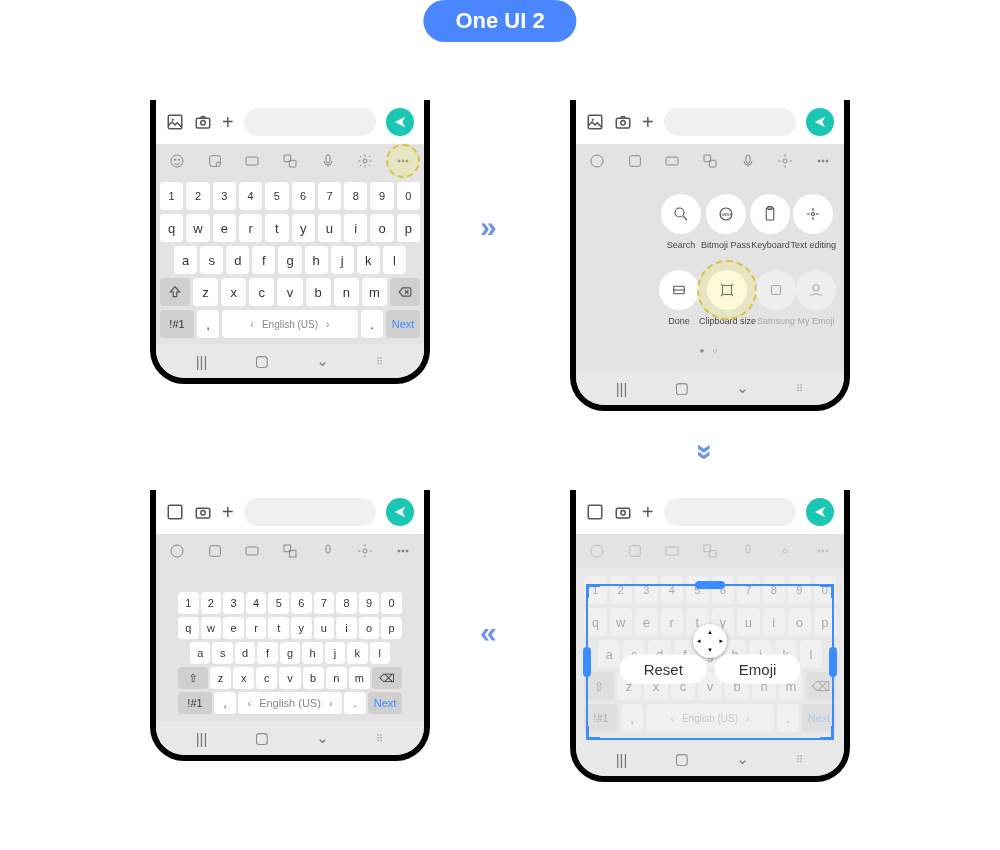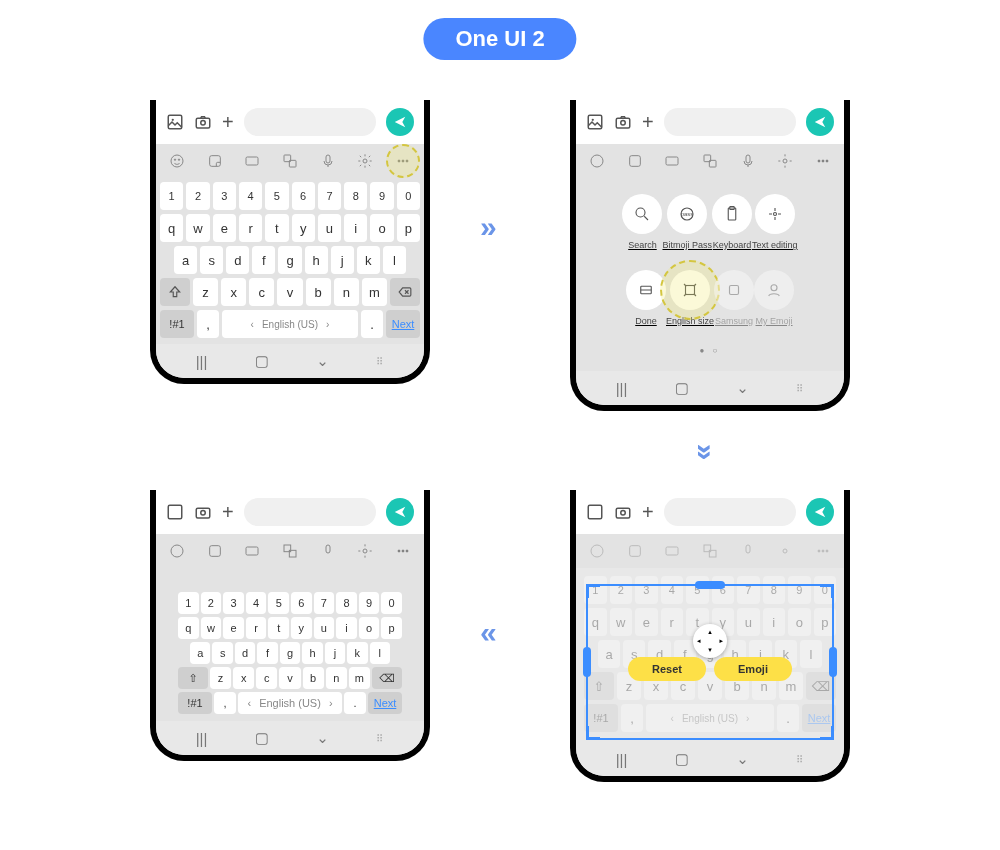--- a/index.html
+++ b/index.html
@@ -1,17 +1,17 @@
 <!DOCTYPE html>
 <html><head>
 <meta charset="utf-8">
 <style>
   * { box-sizing: border-box; margin: 0; padding: 0; }
   body { background: #fff; font-family: -apple-system, Arial, sans-serif; width: 1000px; height: 850px; position: relative; }
-  .badge { position: absolute; left: 50%; top: 18px; transform: translateX(-50%); background: #4a86ff; color: #fff; padding: 8px 32px; border-radius: 24px; font-size: 22px; font-weight: 600; }
+  .badge { position: absolute; left: 50%; top: 0; transform: translateX(-50%); background: #4a86ff; color: #fff; padding: 8px 32px; border-radius: 24px; font-size: 22px; font-weight: 600; }
   .phone { position: absolute; width: 280px; }
   .p1 { left: 150px; top: 100px; }
   .p2 { left: 570px; top: 100px; }
   .p3 { left: 570px; top: 490px; }
   .p4 { left: 150px; top: 490px; }
   .frame { border: 6px solid #000; border-top: 0; border-radius: 0 0 34px 34px; background: #e8e8e8; overflow: hidden; }
   .msgbar { background: #fff; display: flex; align-items: center; padding: 8px 10px; gap: 10px; }
   .ico { width: 18px; height: 18px; display: flex; align-items: center; justify-content: center; font-size: 14px; color: #555; }
   .plus { font-size: 20px; color: #555; }
   .bubble { flex: 1; height: 28px; background: #f0f0f0; border-radius: 14px; }
@@ -21,31 +21,31 @@
   .tico { width: 22px; height: 22px; display: flex; align-items: center; justify-content: center; }
   .tico svg { width: 16px; height: 16px; stroke: #888; fill: none; stroke-width: 1.5; }
   .highlight { position: relative; }
   .highlight::after { content: ''; position: absolute; inset: -6px; border: 2px dashed #d4c640; border-radius: 50%; background: rgba(240,230,100,.25); }
   .kb { background: #e3e3e3; padding: 4px 4px 2px; }
   .row { display: flex; gap: 3px; margin-bottom: 4px; justify-content: center; }
   .key { background: #fff; border-radius: 4px; height: 28px; display: flex; align-items: center; justify-content: center; font-size: 13px; color: #333; flex: 1; min-width: 0; }
   .key.num { font-size: 11px; }
   .key.gray { background: #cfcfcf; }
   .key.shift, .key.bksp { flex: 0 0 30px; }
-  .key.next { color: #3b8dff; font-size: 11px; flex: 0 0 34px; text-decoration: underline; }
+  .key.next { color: #3b8dff; font-size: 11px; flex: 0 0 34px; }
   .key.sym { flex: 0 0 34px; font-size: 11px; }
   .key.space { flex: 4; font-size: 10px; color: #888; gap: 8px; }
   .key.comma, .key.period { flex: 0 0 22px; }
   .row2 { padding: 0 14px; }
   .nav { background: #e8e8e8; display: flex; justify-content: space-around; align-items: center; padding: 8px 16px; }
   .nav-item { font-size: 15px; color: #777; }
   .small-kb { font-size: 10px; color: #aaa; letter-spacing: 1px; }
   
   .panel { background: #e3e3e3; padding: 16px 8px; }
-  .prow { display: flex; justify-content: center; margin-bottom: 20px; text-decoration: underline; }
+  .prow { display: flex; justify-content: flex-end; margin-bottom: 20px; }
   .pitem { display: flex; flex-direction: column; align-items: center; gap: 6px; }
   .pcircle { width: 40px; height: 40px; background: #fff; border-radius: 50%; display: flex; align-items: center; justify-content: center; position: relative; }
   .pcircle.dim { opacity: .4; }
   .pcircle svg { width: 18px; height: 18px; stroke: #555; fill: none; stroke-width: 1.5; }
   .plabel { font-size: 9px; color: #444; }
   .pitem.hl .pcircle::after { content: ''; position: absolute; inset: -10px; border: 2px dashed #d4c640; border-radius: 50%; background: rgba(240,230,100,.25); }
   .dots { text-align: center; font-size: 8px; color: #888; letter-spacing: 3px; }
   
   .resize-area { position: relative; padding: 4px; }
   .resize-box { position: absolute; inset: 16px 10px 2px 10px; border: 2px solid #3b8dff; pointer-events: none; }
@@ -54,21 +54,21 @@
   .corner.tr { top: -2px; right: -2px; border-left: none; border-bottom: none; }
   .corner.bl { bottom: -2px; left: -2px; border-right: none; border-top: none; }
   .corner.br { bottom: -2px; right: -2px; border-left: none; border-top: none; }
   .edge { position: absolute; background: #3b8dff; border-radius: 6px; }
   .edge.top { top: -5px; left: 50%; transform: translateX(-50%); width: 30px; height: 8px; }
   .edge.left { left: -5px; top: 50%; transform: translateY(-50%); width: 8px; height: 30px; }
   .edge.right { right: -5px; top: 50%; transform: translateY(-50%); width: 8px; height: 30px; }
   .ghost .key { opacity: .35; }
   .move-ctrl { position: absolute; left: 50%; top: 42%; transform: translate(-50%,-50%); width: 34px; height: 34px; background: #fff; border-radius: 50%; box-shadow: 0 1px 4px rgba(0,0,0,.3); display: flex; align-items: center; justify-content: center; flex-wrap: wrap; font-size: 7px; }
   .btns { position: absolute; left: 50%; top: 58%; transform: translate(-50%,-50%); display: flex; gap: 8px; }
-  .pill { background: #fde047; border-radius: 16px; padding: 6px 24px; font-size: 11px; color: #333; font-weight: bold; }
+  .pill { background: #ffffff; border-radius: 16px; padding: 6px 24px; font-size: 15px; color: #333; }
   
   .kb.small { padding: 6px 22px 4px; }
   .kb.small .key { height: 22px; font-size: 11px; }
   .kb.small .row { gap: 2px; margin-bottom: 3px; }
   .kb.small .row2 { padding: 0 12px; }
   
   .arrow { position: absolute; font-size: 30px; color: #6b95e8; font-weight: bold; }
   .a1 { left: 480px; top: 210px; }
   .a2 { left: 698px; top: 435px; transform: rotate(90deg); }
   .a3 { left: 480px; top: 620px; transform: rotate(180deg); }
@@ -345,21 +345,21 @@
             </div>
             <div class="plabel">Done</div>
           </div>
         <div class="pitem hl">
             <div class="pcircle">
               <svg viewBox="0 0 24 24">
                 <rect x="6" y="6" width="12" height="12"></rect>
                 <path d="M4 4l3 3M20 4l-3 3M4 20l3-3M20 20l-3-3"></path>
               </svg>
             </div>
-            <div class="plabel">English size</div>
+            <div class="plabel">Clipboard size</div>
           </div>
         <div class="pitem">
             <div class="pcircle dim">
               <svg viewBox="0 0 24 24">
                 <rect x="6" y="6" width="12" height="12" rx="2"></rect>
               </svg>
             </div>
             <div class="plabel" style="opacity:.4">Samsung</div>
           </div>
         <div class="pitem">

